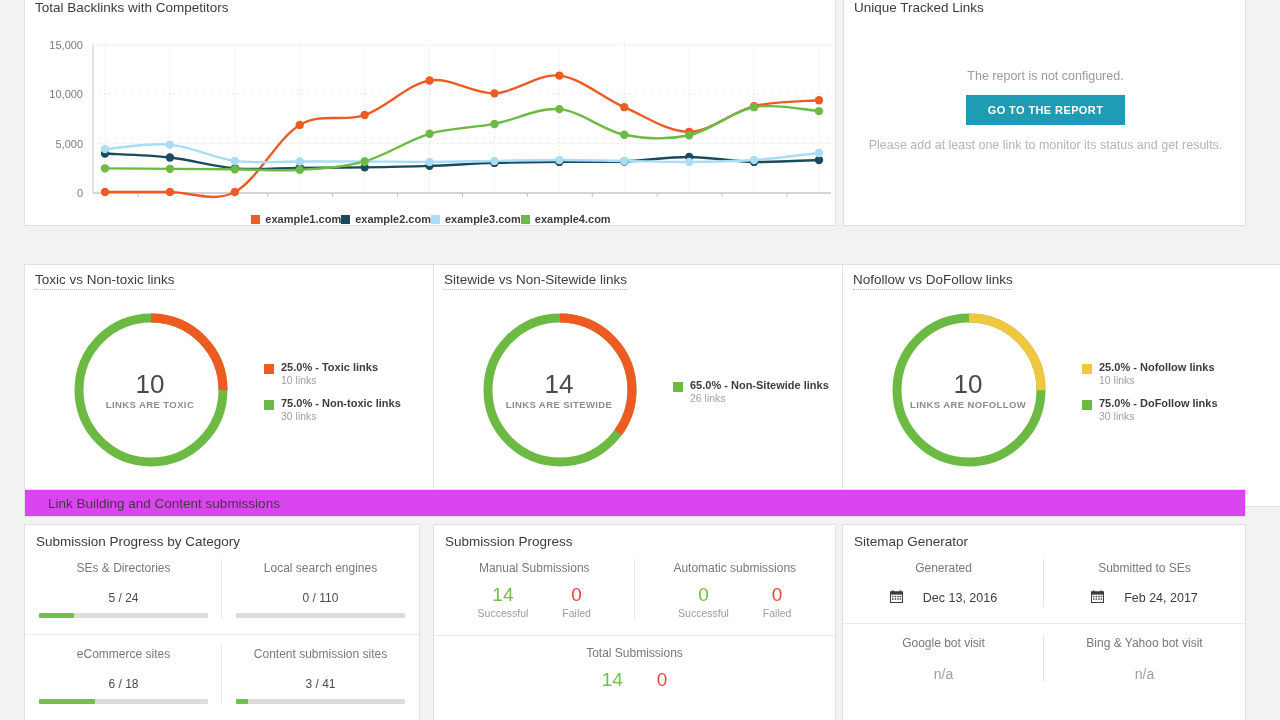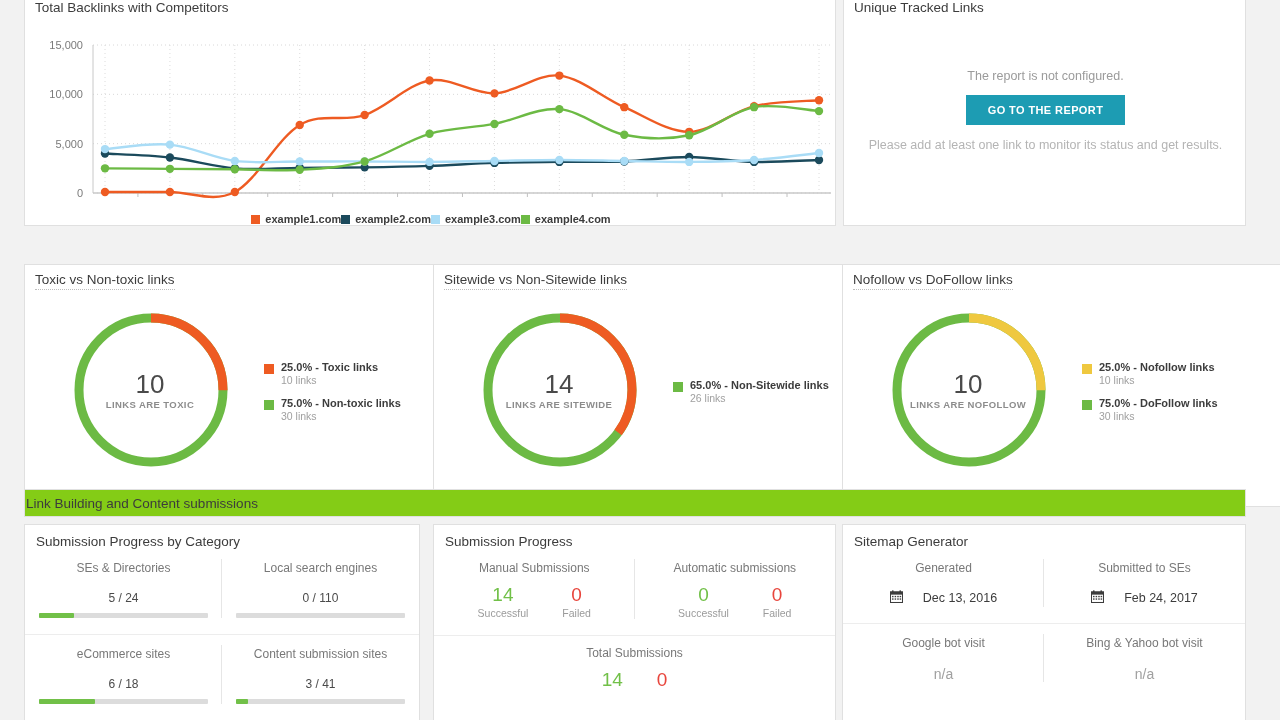--- a/index.html
+++ b/index.html
@@ -76,22 +76,22 @@
 
   .donut-legend { display: flex; flex-direction: column; gap: 11px; padding-top: 4px; }
   .dl-item { display: flex; gap: 7px; }
   .dl-sw { width: 10px; height: 10px; margin-top: 3px; flex: 0 0 10px; }
   .dl-main { font-size: 11px; color: #3c3c3c; font-weight: bold; white-space: nowrap; }
   .dl-sub { font-size: 10.5px; color: #a0a0a0; margin-top: 1px; }
 
   
   #section-header {
     position: absolute; left: 24px; top: 489px; width: 1222px; height: 28px;
-    background: #84cc16; border: 1px solid #e0e0e0;
-    display: flex; align-items: center; padding-left: 1px;
+    background: #d946ef; border: 1px solid #e0e0e0;
+    display: flex; align-items: center; padding-left: 23px;
     font-size: 13.5px; color: #3c3c3c;
   }
 
   
   .bottom-card { top: 524px; height: 200px; }
   #cat-card  { left: 24px;  width: 396px; }
   #prog-card { left: 433px; width: 403px; }
   #sitemap-card { left: 842px; width: 404px; }
 
   .bottom-title { font-size: 13.5px; color: #3c3c3c; padding: 9px 0 0 11px; }

